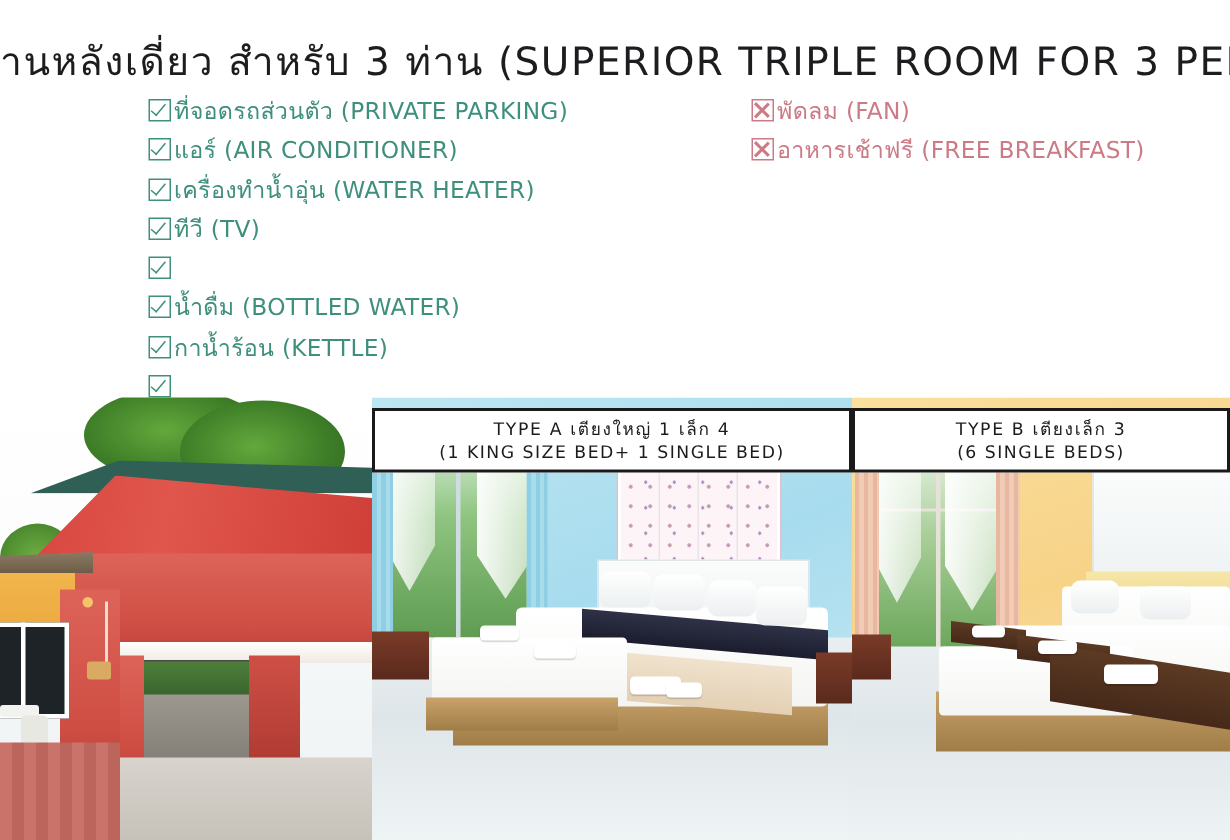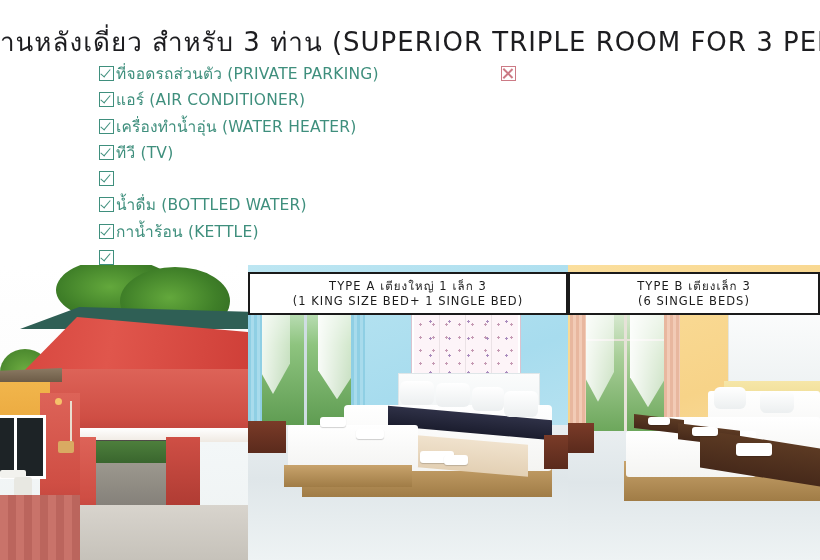--- a/index.html
+++ b/index.html
@@ -317,20 +317,25 @@
     </div>
     <div class="amen-row">
       <span class="box check"></span>
     </div>
   </div>
 
   <div id="col-excluded" class="amen-col">
 
     <div class="amen-row">
       <span class="box cross"></span>
+      <span class="amen-text">พัดลม (FAN)</span>
+    </div>
+    <div class="amen-row">
+      <span class="box cross"></span>
+      <span class="amen-text">อาหารเช้าฟรี (FREE BREAKFAST)</span>
     </div>
   </div>
 
   <div id="strip">
 
     <div class="panel" id="panel-exterior">
       <div class="photo">
         <div class="sky"></div>
 
         <div class="tree-canopy" style="left:56px; top:-6px; width:120px; height:62px;"></div>
@@ -423,21 +428,21 @@
         <div class="towel" style="left:72px; top:152px; width:26px; height:10px;"></div>
         <div class="towel" style="left:108px; top:164px; width:28px; height:10px;"></div>
         <div class="towel" style="left:172px; top:186px; width:34px; height:12px;"></div>
         <div class="towel" style="left:196px; top:190px; width:24px; height:10px;"></div>
 
         <div class="nightstand" style="left:0px; top:156px; width:38px; height:32px;"></div>
         <div class="nightstand" style="left:296px; top:170px; width:24px; height:34px;"></div>
       </div>
 
       <div class="caption">
-        <div class="line1">TYPE A เตียงใหญ่ 1 เล็ก 3</div>
+        <div class="line1">TYPE A เตียงใหญ่ 1 เล็ก 4</div>
         <div class="line2">(1 KING SIZE BED+ 1 SINGLE BED)</div>
       </div>
     </div>
 
     <div class="panel" id="panel-type-b">
       <div class="photo">
         <div class="room-yellow-wall"></div>
 
         <div class="win-frame" style="left:10px; top:26px; width:92px; height:140px; border-color:#b39a84;">
           <div class="win-green" style="left:0;top:0;width:100%;height:100%;

